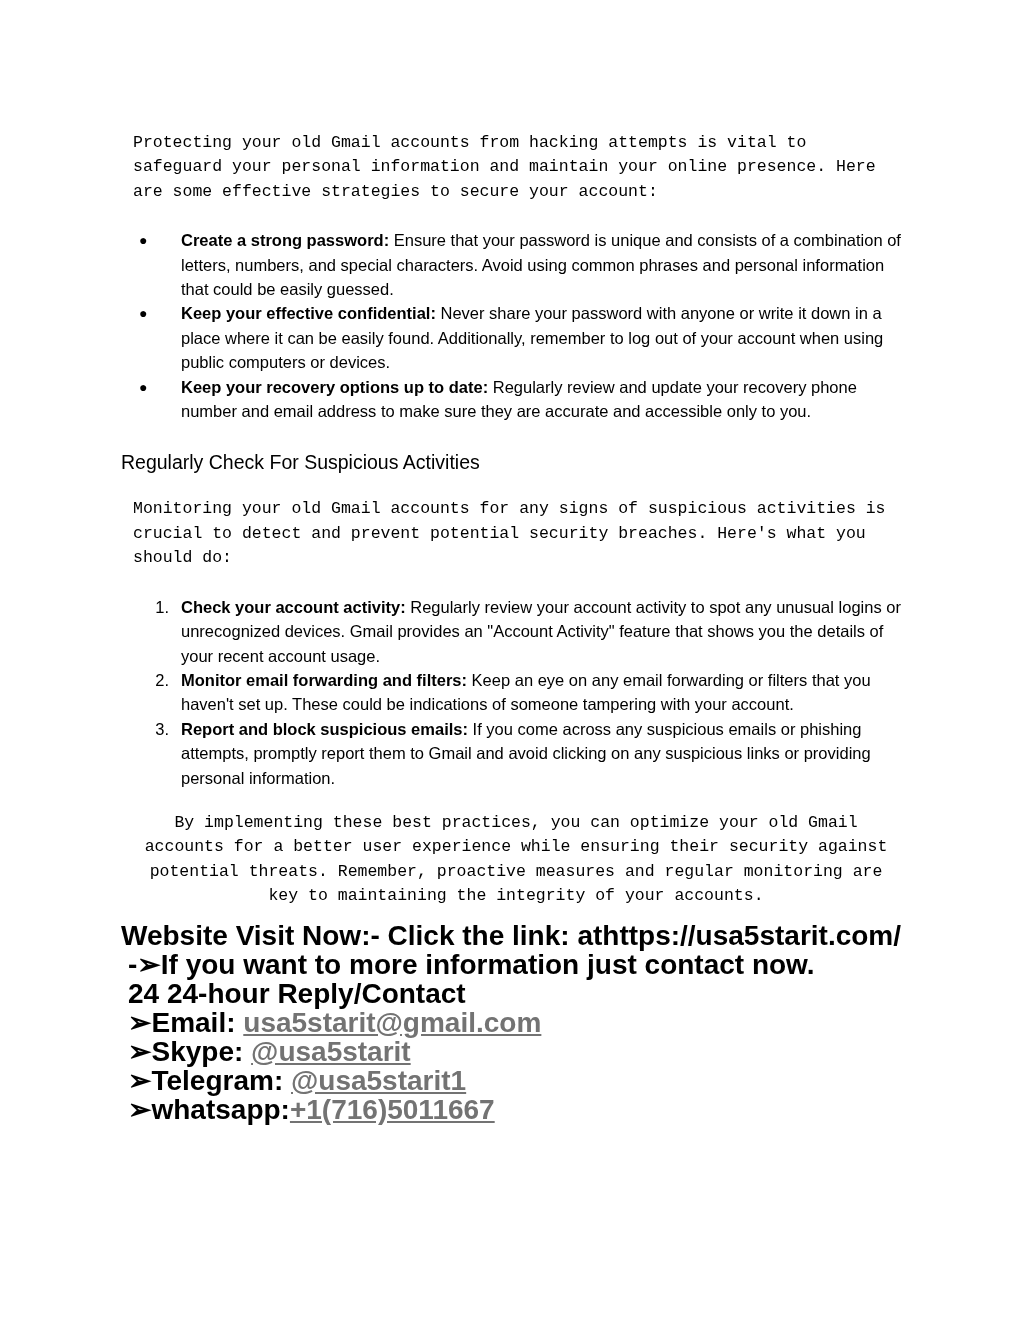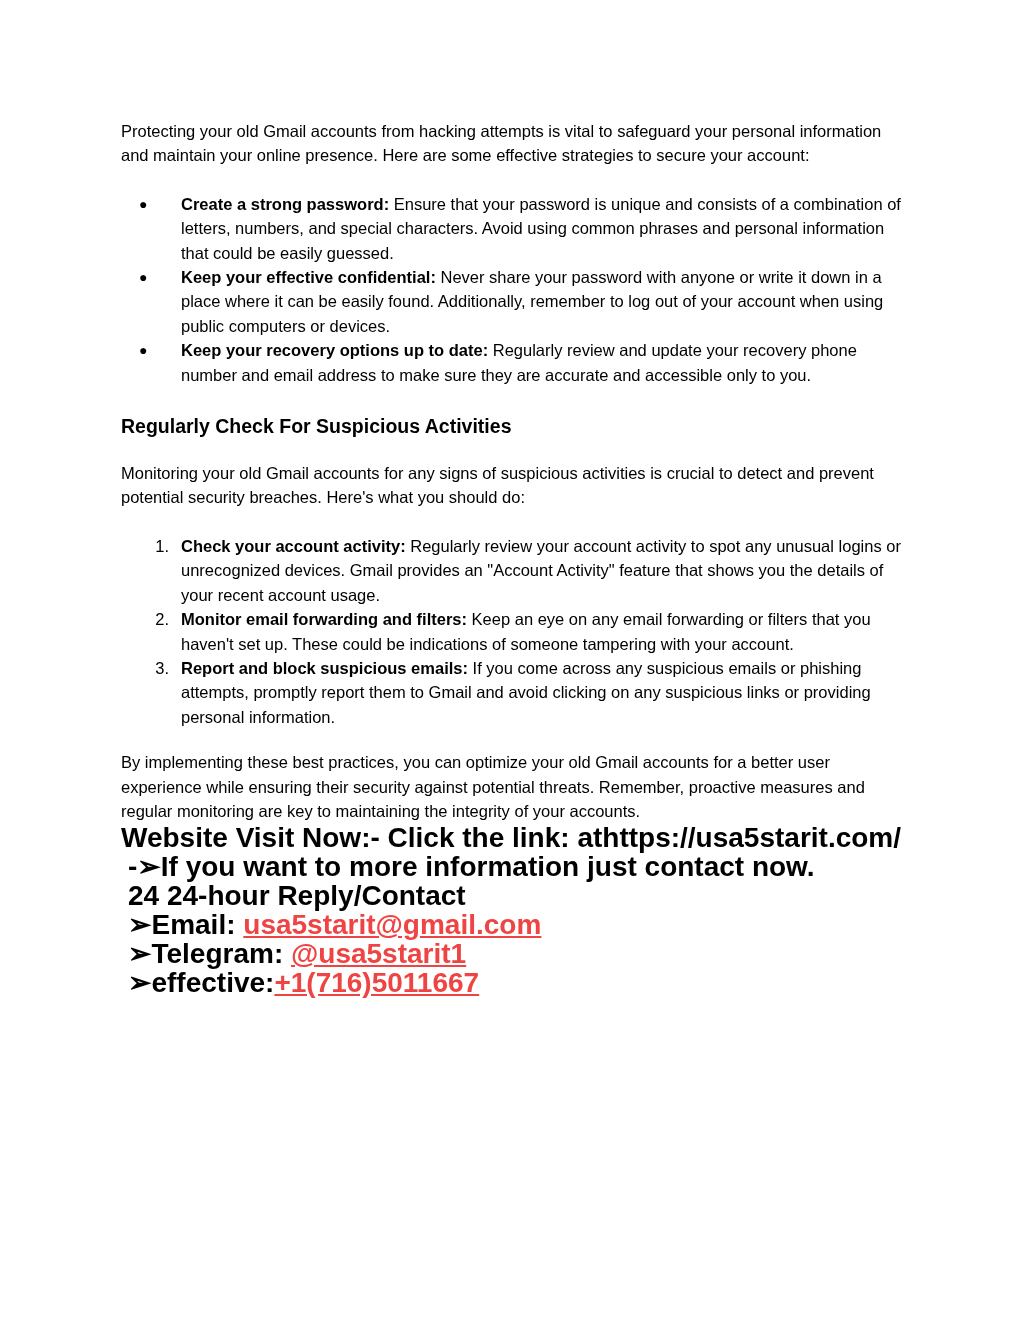--- a/index.html
+++ b/index.html
@@ -1,31 +1,31 @@
 <!DOCTYPE html>
 <html><head>
   <meta charset="utf-8">
   <style>
     html, body { margin: 0; padding: 0; background: #ffffff; }
     body { width: 1024px; height: 1325px; position: relative; overflow: hidden; font-family: "Liberation Sans", sans-serif; color: #000; }
     .page { position: absolute; left: 121px; top: 119px; width: 790px; }
-    p { margin: 0; font-size: 16.5px; line-height: 24.4px; }
+    p { margin: 12px; font-size: 16.5px; line-height: 24.4px; font-family: Liberation Mono, monospace; }
     .intro { margin-bottom: 24px; }
     ul.bullets, ol.numbers { margin: 0; padding: 0; list-style: none; }
     .li { position: relative; padding-left: 60px; font-size: 16.5px; line-height: 24.4px; }
     .li .marker { position: absolute; left: 0; width: 48px; text-align: right; }
     .li .marker.bullet { left: 18px; width: 14px; text-align: left; font-size: 14px; }
     .li b { font-weight: bold; }
-    .h2 { font-size: 19.5px; font-weight: bold; margin: 26px 0 22px 0; line-height: 26px; }
+    .h2 { font-size: 19.5px; font-weight: normal; margin: 26px 0 22px 0; line-height: 26px; }
     .para2 { margin-bottom: 24px; }
-    .closing { margin-top: 21px; }
+    .closing { margin-top: 21px; text-align: center; }
     .h1 { font-size: 28px; font-weight: bold; margin: 34px 0 6px 0; line-height: 34px; }
     .contact { font-size: 28px; font-weight: bold; line-height: 29px; }
     .contact .indent { padding-left: 7px; }
-    a.link { color: #ef4444; text-decoration: underline; }
+    a.link { color: #737373; text-decoration: underline; }
   </style>
 </head>
 <body>
 
 <div class="page">
   <p class="intro">Protecting your old Gmail accounts from hacking attempts is vital to safeguard your personal information and maintain your online presence. Here are some effective strategies to secure your account:</p>
 
   <ul class="bullets">
     <li class="li">
       <span class="marker bullet">●</span>
@@ -63,19 +63,22 @@
 
 
   <div class="contact">
     <div>Website Visit Now:- Click the link: athttps://usa5starit.com/</div>
     <div class="indent">-➢If you want to more information just contact now.</div>
     <div class="indent">24 24-hour Reply/Contact</div>
     <div class="indent">
       <span>➢</span><span>Email: </span><a class="link">usa5starit@gmail.com</a>
     </div>
     <div class="indent">
+      <span>➢</span><span>Skype: </span><a class="link">@usa5starit</a>
+    </div>
+    <div class="indent">
       <span>➢</span><span>Telegram: </span><a class="link">@usa5starit1</a>
     </div>
     <div class="indent">
-      <span>➢</span><span>effective:</span><a class="link">+1(716)5011667</a>
+      <span>➢</span><span>whatsapp:</span><a class="link">+1(716)5011667</a>
     </div>
   </div>
 </div>
 
 </body></html>

